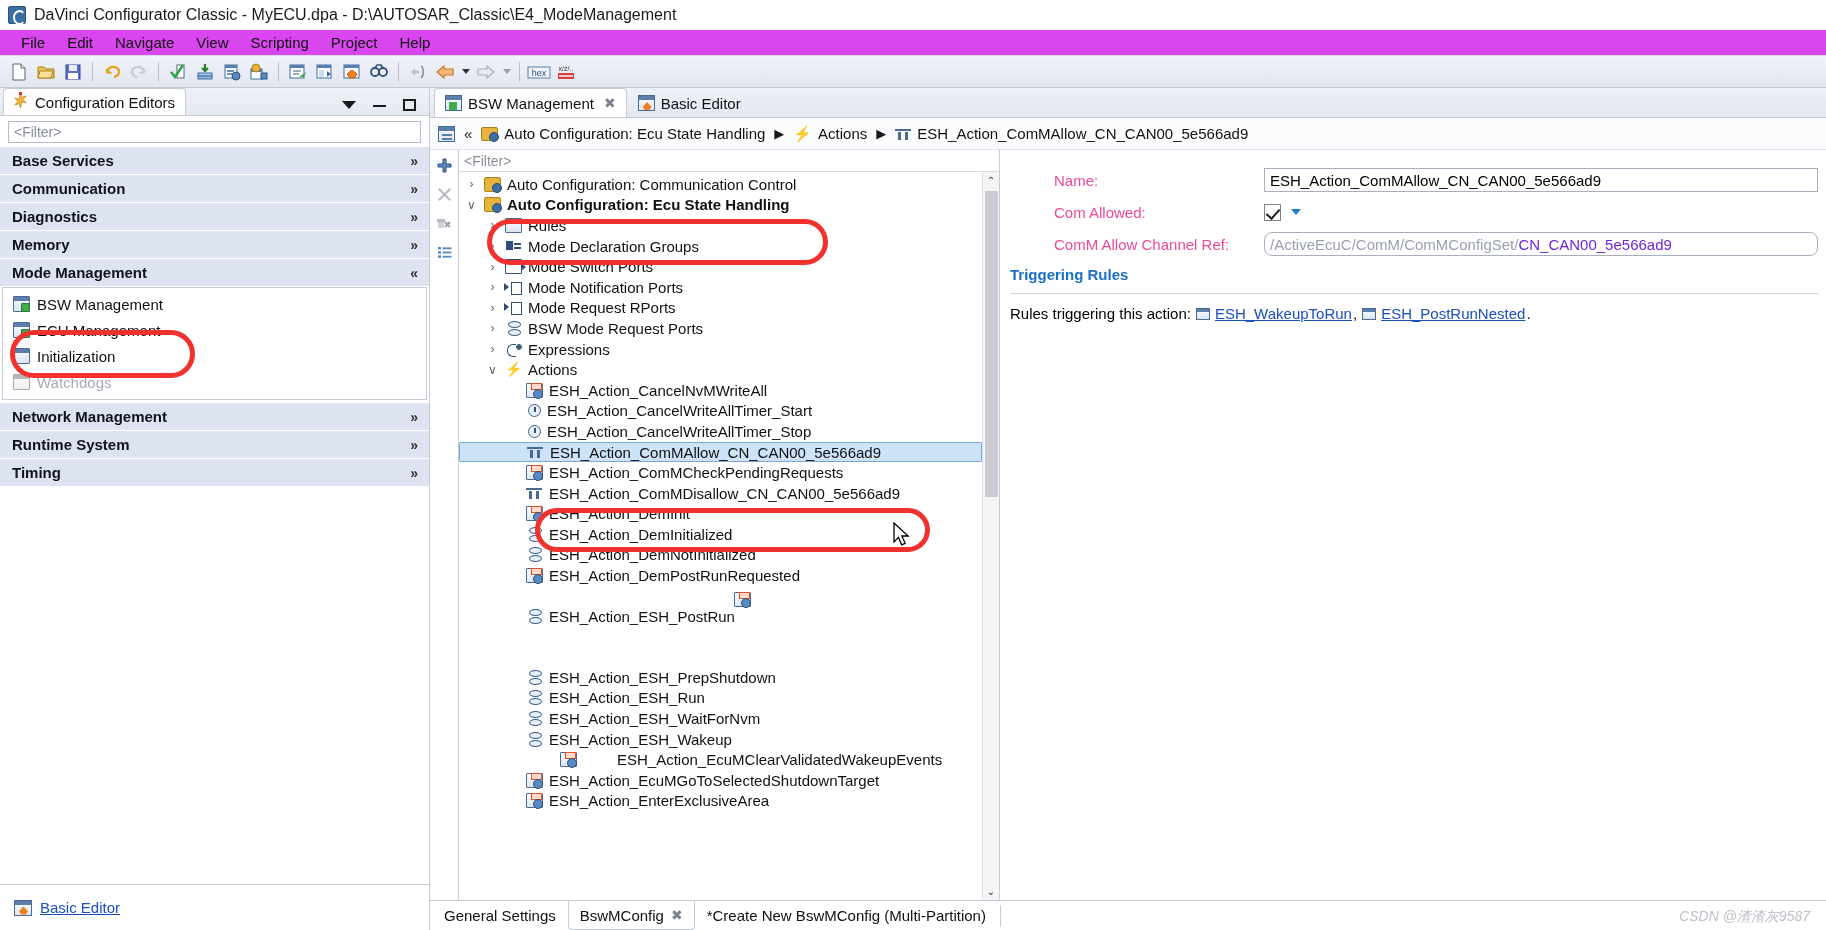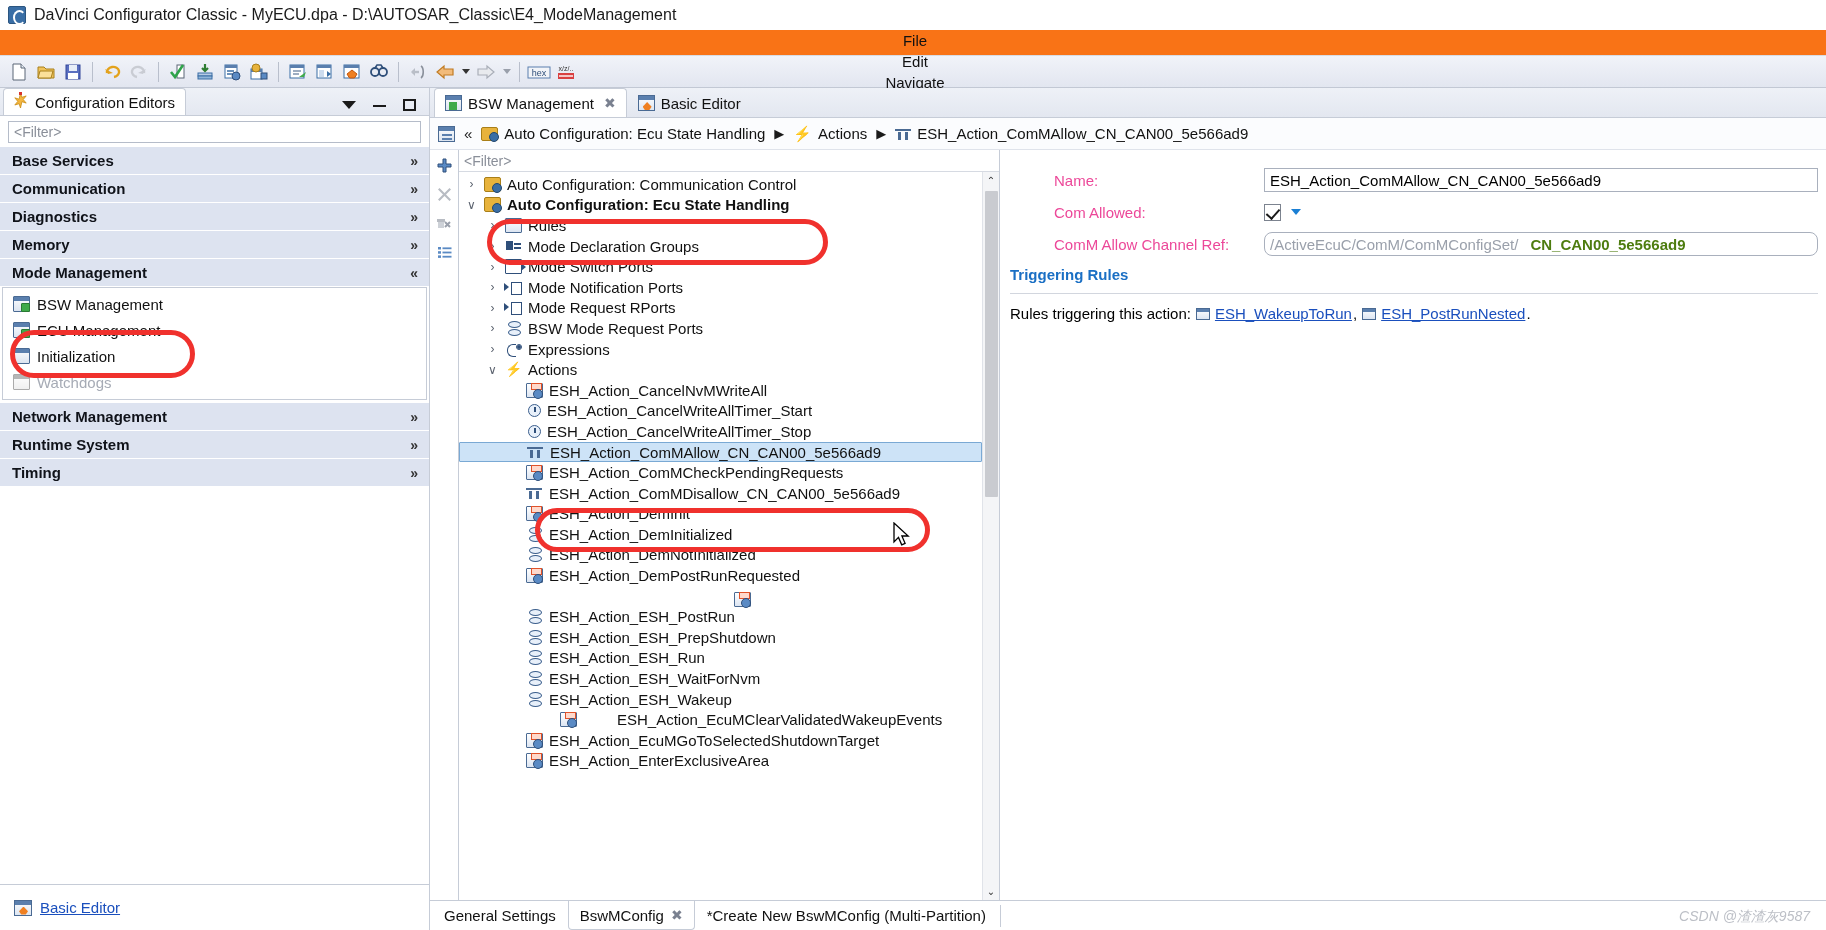--- a/index.html
+++ b/index.html
@@ -39,24 +39,23 @@
     border-radius: 50%;
     border-right-color: transparent;
   }
   #title-text { font-size: 16px; color: #1a1a1a; white-space: nowrap; }
 
   
   #menubar {
     height: 26px;
     display: flex;
     align-items: center;
-    padding-left: 4px;
-    background: #f97316;
+    padding-left: 10px;
+    background: #d946ef;
     border-bottom: 1px solid #d8dce3;
-    flex-direction: column;
   }
   .menu-item {
     padding: 2px 11px;
     font-size: 15px;
     color: #111;
     cursor: default;
     white-space: nowrap;
   }
 
   
@@ -518,21 +517,21 @@
     font-size: 15px;
     display: flex;
     align-items: center;
     padding: 0 5px;
     margin-right: 8px;
     overflow: hidden;
     white-space: nowrap;
   }
   .prop-input.readonly { background: #ffffff; border-radius: 8px; }
   .path-dim { color: #9aa0ab; }
-  .path-bold { color: #4d7c0f; font-weight: bold; margin-left: 12px; }
+  .path-bold { color: #6d28d9; font-weight: normal; }
   .chk {
     width: 17px; height: 17px;
     border: 1px solid #7c838f;
     background: #fff;
     position: relative;
     flex: none;
   }
   .chk::after {
     content: "";
     position: absolute;
@@ -1059,21 +1058,21 @@
                 <div class="trow" style="padding-left: 48px; flex-direction: column;">
                   <span class="twisty"></span>
                   <span class="ic ic-act-gear"></span>
                   <span class="trow-label">ESH_Action_DemShutdown</span>
                 </div>
                 <div class="trow" style="padding-left: 48px;">
                   <span class="twisty"></span>
                   <span class="ic ic-bswreq"></span>
                   <span class="trow-label">ESH_Action_ESH_PostRun</span>
                 </div>
-                <div class="trow" style="padding-left: 48px;">
+                <div class="trow" style="padding-left: 48px; margin-top: 40px;">
                   <span class="twisty"></span>
                   <span class="ic ic-bswreq"></span>
                   <span class="trow-label">ESH_Action_ESH_PrepShutdown</span>
                 </div>
                 <div class="trow" style="padding-left: 48px;">
                   <span class="twisty"></span>
                   <span class="ic ic-bswreq"></span>
                   <span class="trow-label">ESH_Action_ESH_Run</span>
                 </div>
                 <div class="trow" style="padding-left: 48px;">

